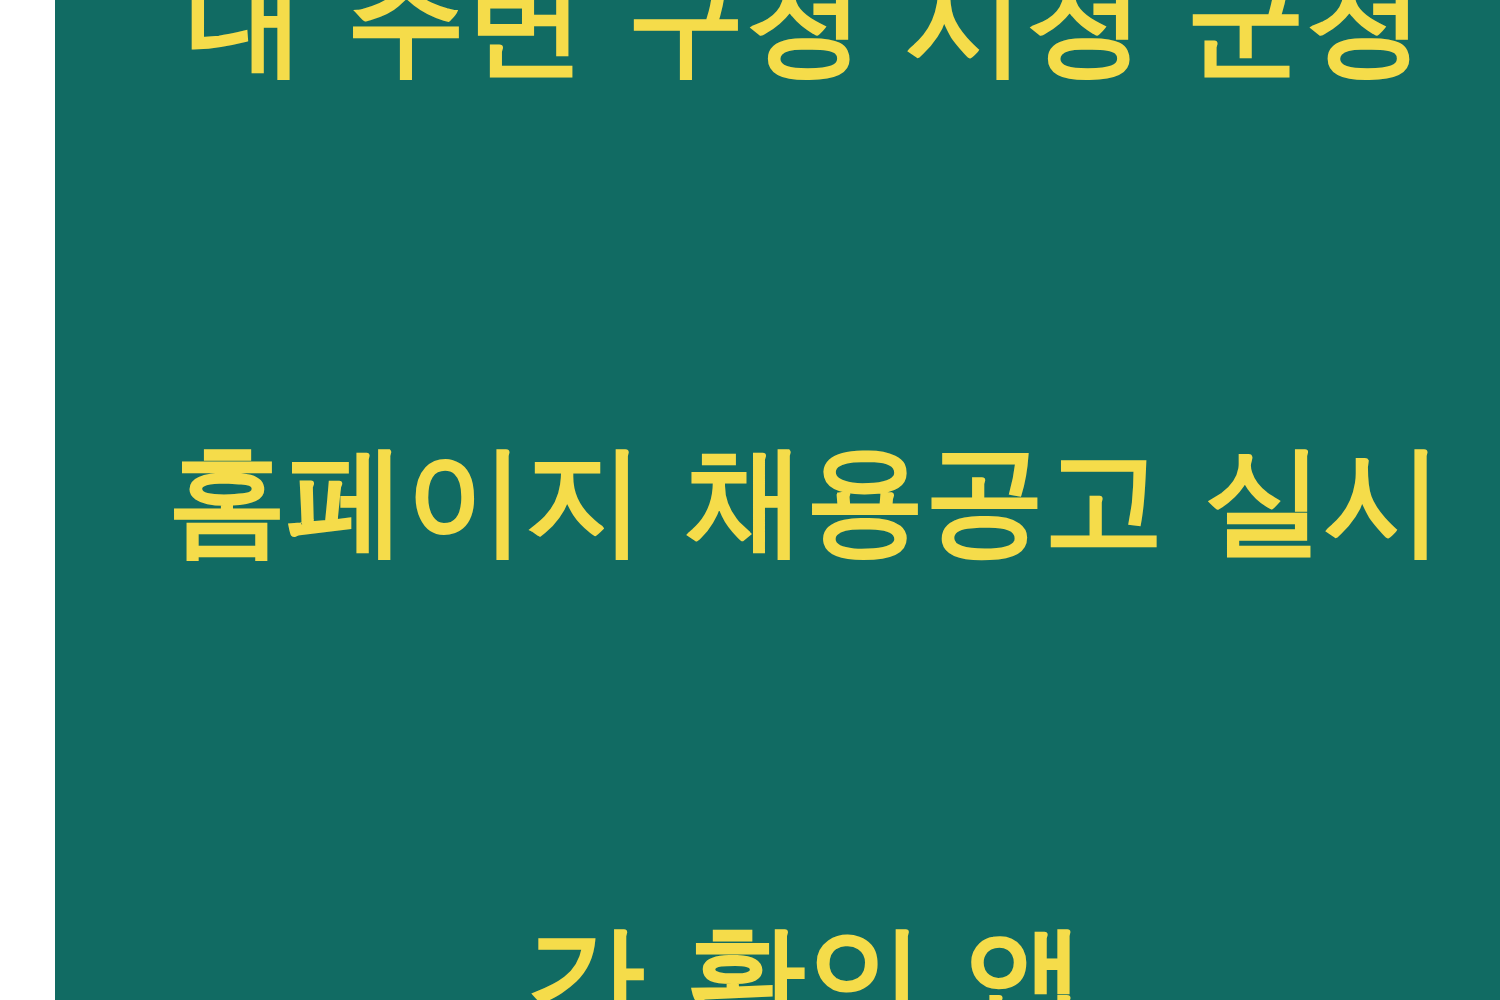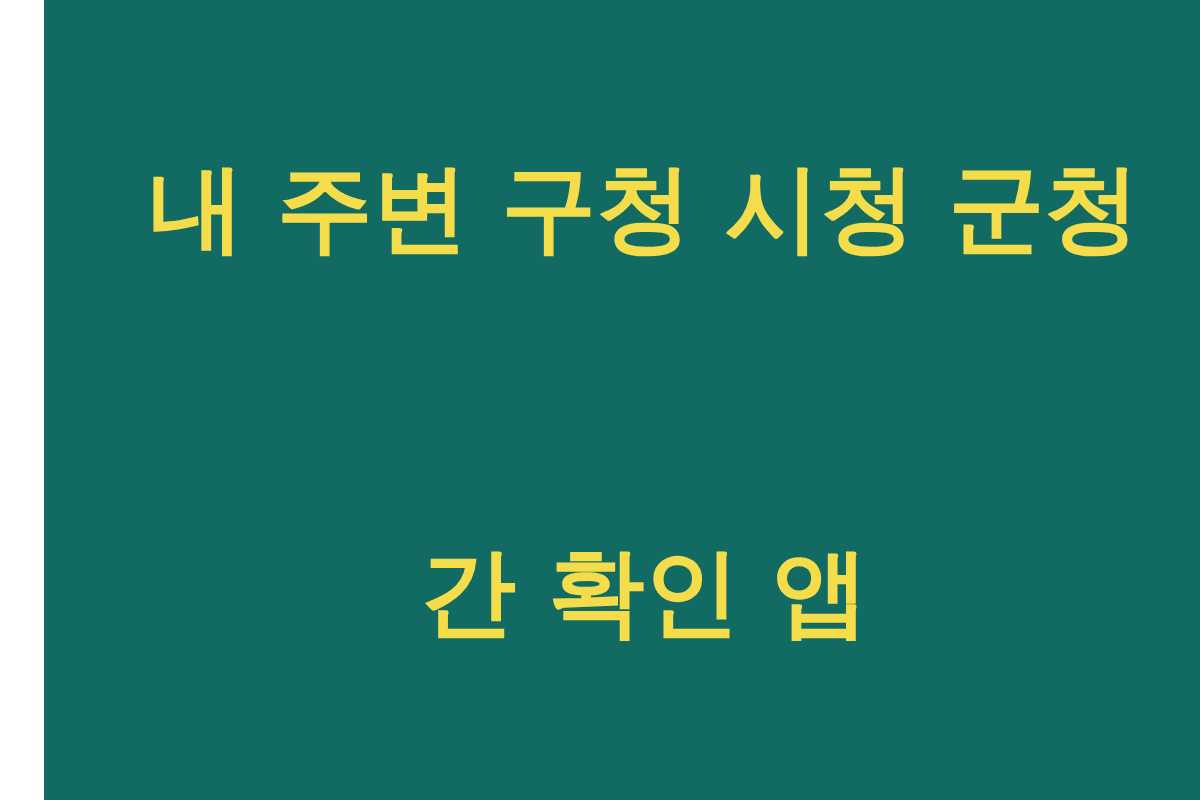--- a/index.html
+++ b/index.html
@@ -47,15 +47,16 @@
     display: block;
     white-space: nowrap;
   }
 </style>
 </head>
 <body>
 
 <div id="banner" style="background: rgb(17, 107, 99); margin-left: 44px;">
   <h1 id="headline" style="color: rgb(245, 220, 74);">
     <span class="headline-line">내 주변 구청 시청 군청</span>
+    <span class="headline-line">홈페이지 채용공고 실시</span>
     <span class="headline-line">간 확인 앱</span>
   </h1>
 </div>
 
 </body></html>

